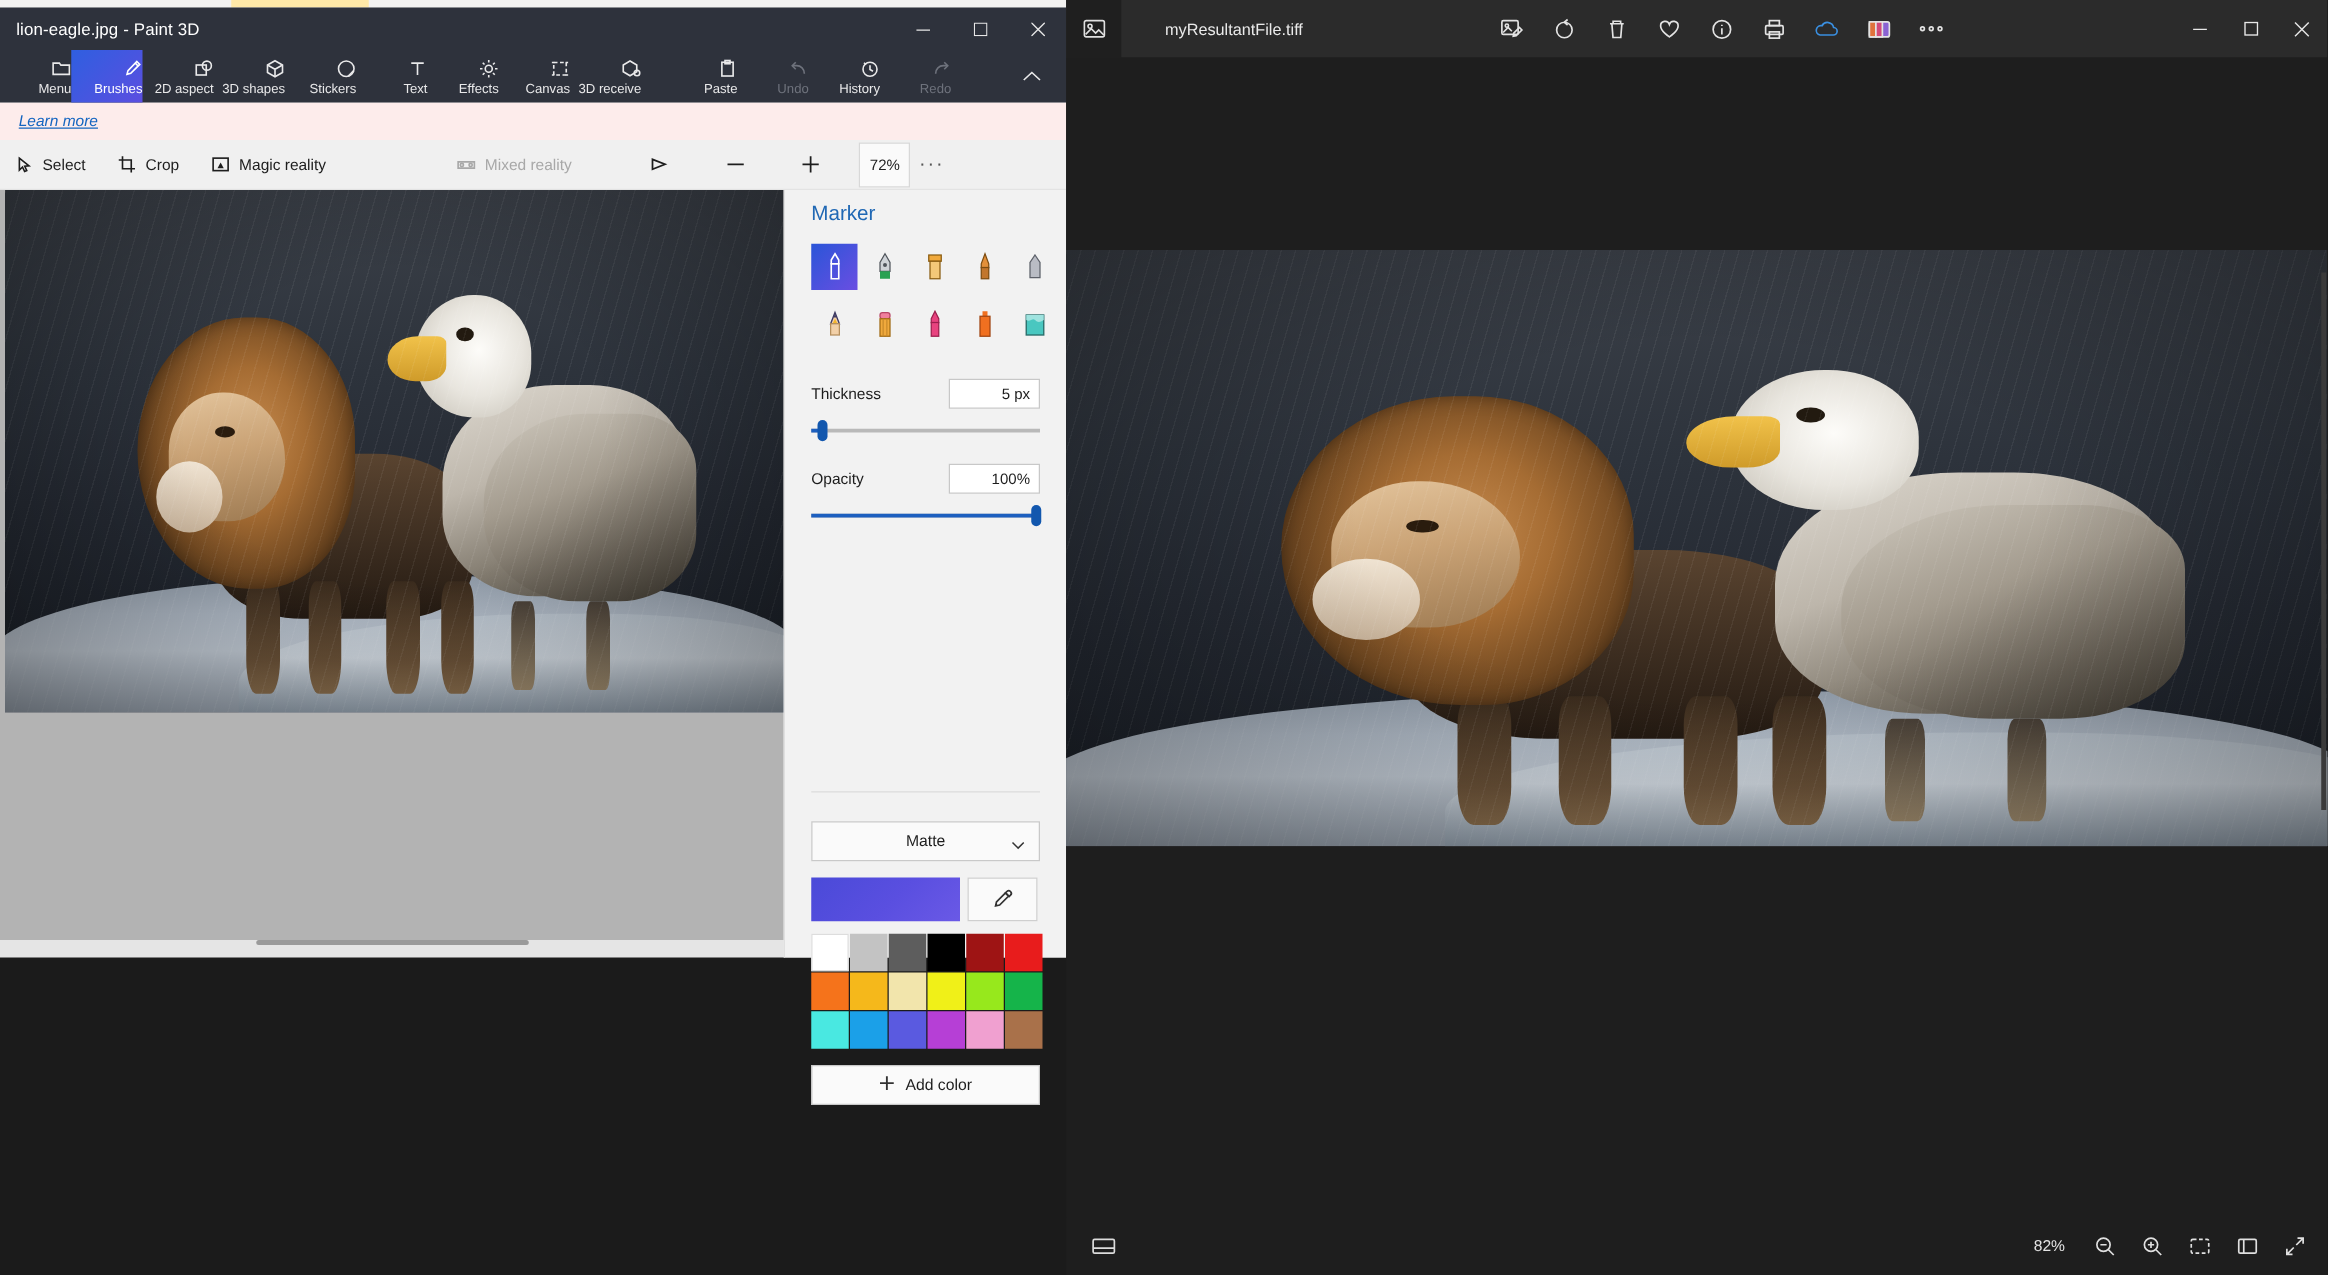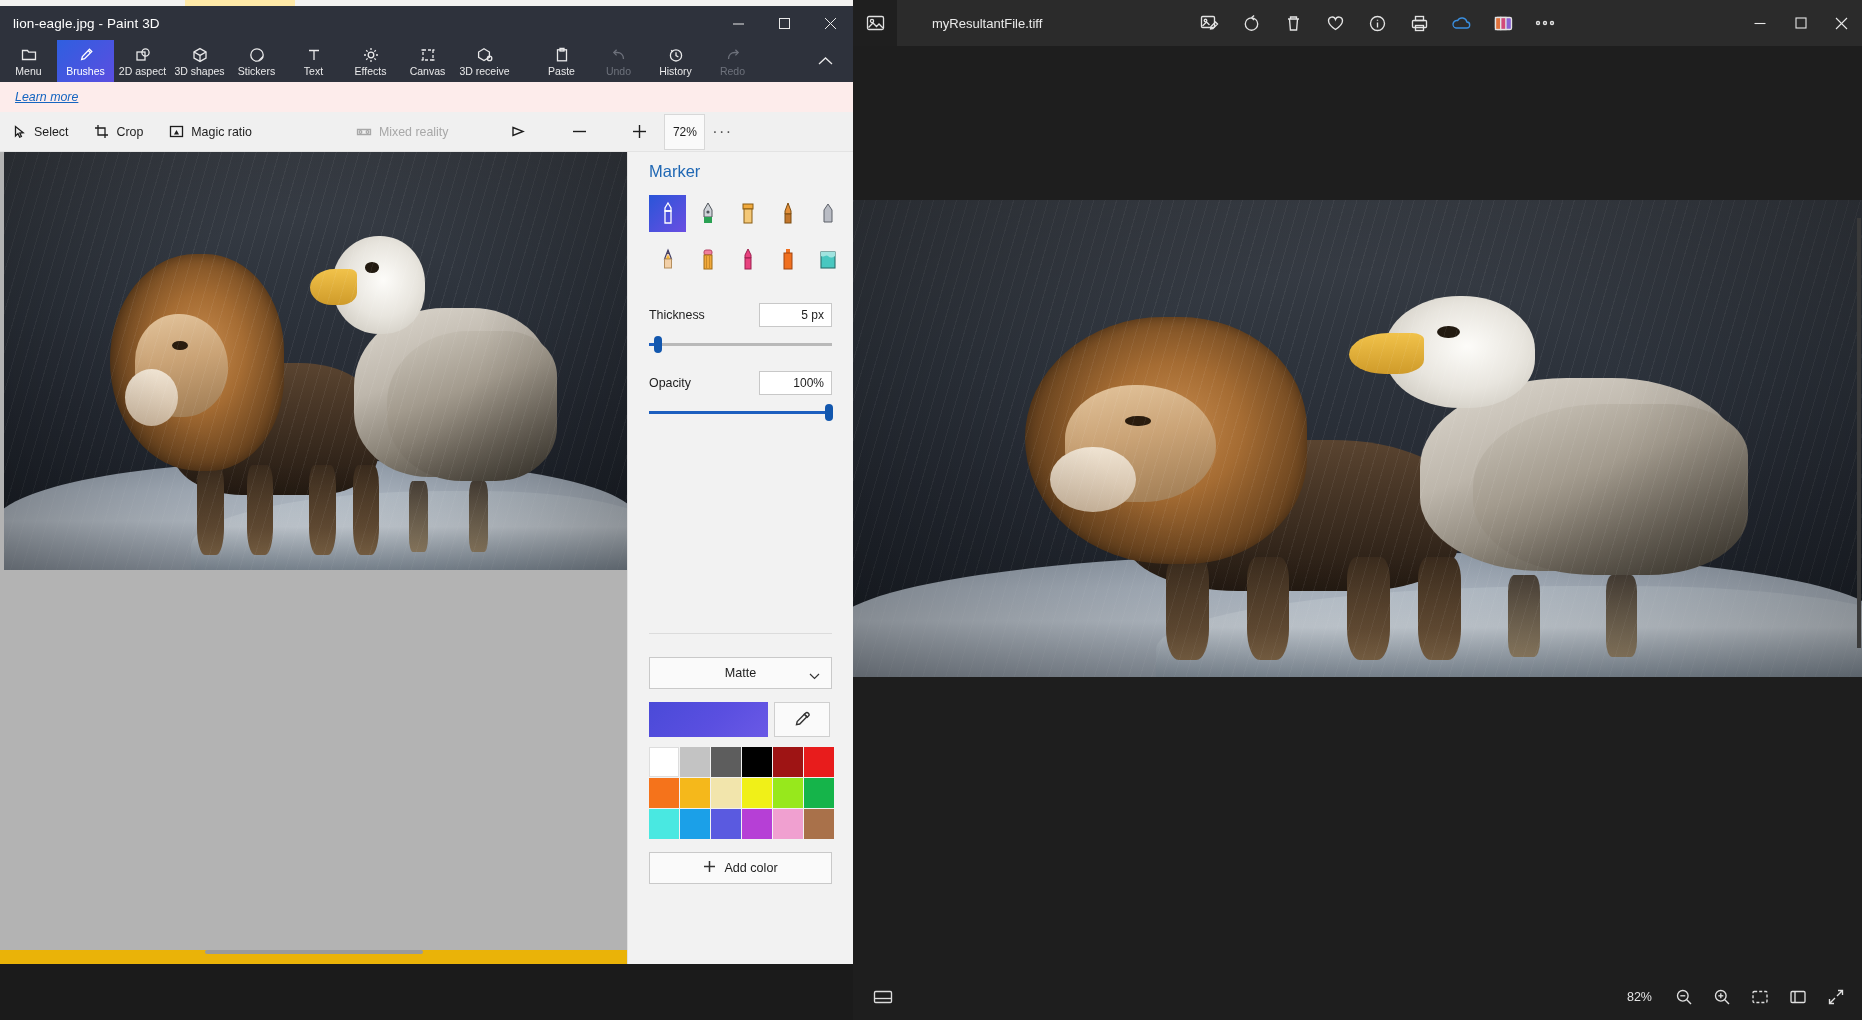--- a/index.html
+++ b/index.html
@@ -15,42 +15,42 @@
   .bg-strip {
     position: absolute; left: 0; top: 0; width: 860px; height: 8px;
     background: #f3f2f1;
     display: flex; align-items: center; font-size: 9px; color: #444;
     overflow: hidden;
   }
   .bg-strip .chip { background: #ffe9a8; height: 8px; width: 110px; margin-left: 185px; }
 
   
   .paint-win {
-    position: absolute; left: 0; top: 6px; width: 853px; height: 958px;
-    background: #eab308;
+    position: absolute; left: 0; top: 6px; width: 853px; height: 760px;
+    background: #e5e5e5;
   }
   .p3-titlebar {
     height: 34px; background: #2e323c; color: #fff;
     display: flex; align-items: center; position: relative;
   }
   .p3-title { font-size: 13.5px; padding-left: 13px; letter-spacing: .1px; }
   .p3-wincontrols { position: absolute; right: 0; top: 0; height: 34px; display: flex; }
   .p3-wc {
     width: 46px; height: 34px; display: flex; align-items: center; justify-content: center;
     color: #e8e8e8; font-size: 13px;
   }
   .p3-wc svg { display: block; }
 
   
   .p3-ribbon {
     height: 42px; background: #2e323c; display: flex; align-items: stretch;
     position: relative; color: #e9e9ea;
   }
   .rib-item {
-    width: 57px; display: flex; flex-direction: column; align-items: center;
+    width: 57px; display: flex; flex-direction: column; align-items: flex-end;
     justify-content: center; gap: 2px; font-size: 10.5px; cursor: default;
     padding-top: 1px;
   }
   .rib-item .ic { height: 17px; display: flex; align-items: center; justify-content: center; }
   .rib-item.active {
     background: linear-gradient(135deg, #2f5fe0 0%, #5b4ee0 100%);
     color: #fff;
   }
   .rib-item.disabled { color: #6e727c; }
   .rib-gap { width: 20px; }
@@ -79,21 +79,21 @@
   .sub-btn.dim { color: #a8a8a8; }
   .sub-btn svg { stroke: currentColor; fill: none; stroke-width: 1.3; }
   .sub-icon-btn {
     width: 40px; height: 40px; display: flex; align-items: center; justify-content: center;
     color: #1d1d1d;
   }
   .sub-icon-btn svg { stroke: currentColor; fill: none; stroke-width: 1.4; }
   .zoom-box {
     width: 41px; height: 36px; border: 1px solid #d8d8d8; background: #fafafa;
     display: flex; align-items: center; justify-content: center;
-    font-size: 12px; color: #1d1d1d; margin-left: 5px;
+    font-size: 12px; color: #1d1d1d; margin-left: 19px;
   }
   .sub-more {
     width: 34px; height: 40px; display: flex; align-items: center; justify-content: center;
     font-size: 16px; color: #555; letter-spacing: 1.5px;
   }
 
   
   .p3-canvas-area {
     position: absolute; left: 0; top: 146px; width: 627px; bottom: 14px;
     background: #b3b3b3; overflow: hidden;
@@ -502,21 +502,21 @@
         <svg width="15" height="15" viewBox="0 0 15 15">
             <path d="M4 1v10h10M1 4h10v10"></path>
           </svg>
         <span>Crop</span>
       </div>
       <div class="sub-btn">
         <svg width="15" height="15" viewBox="0 0 15 15">
             <rect x="1.5" y="2.5" width="12" height="10"></rect>
             <path d="M5 10.5 7.5 6l2.5 4.5" fill="currentColor" stroke="none"></path>
           </svg>
-        <span>Magic ratio</span>
+        <span>Magic reality</span>
       </div>
       <div class="sub-btn dim" style="margin-left:78px">
         <svg width="16" height="15" viewBox="0 0 16 15">
             <path d="M1.5 5.5h13v5h-13z"></path>
             <circle cx="4.5" cy="8" r="1.3"></circle>
             <circle cx="11.5" cy="8" r="1.3"></circle>
           </svg>
         <span>Mixed reality</span>
       </div>
       <div class="sub-icon-btn" style="margin-left:38px">

